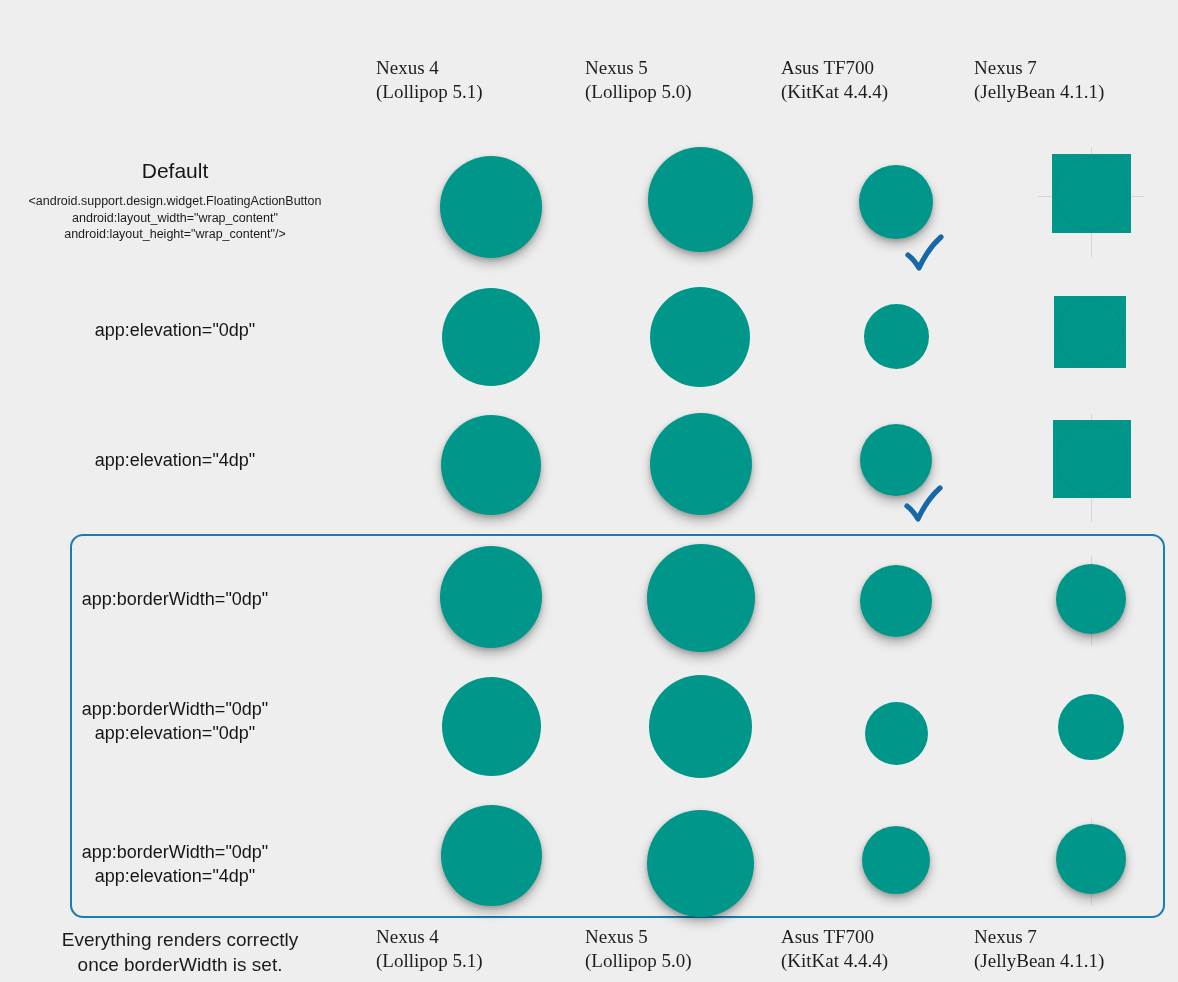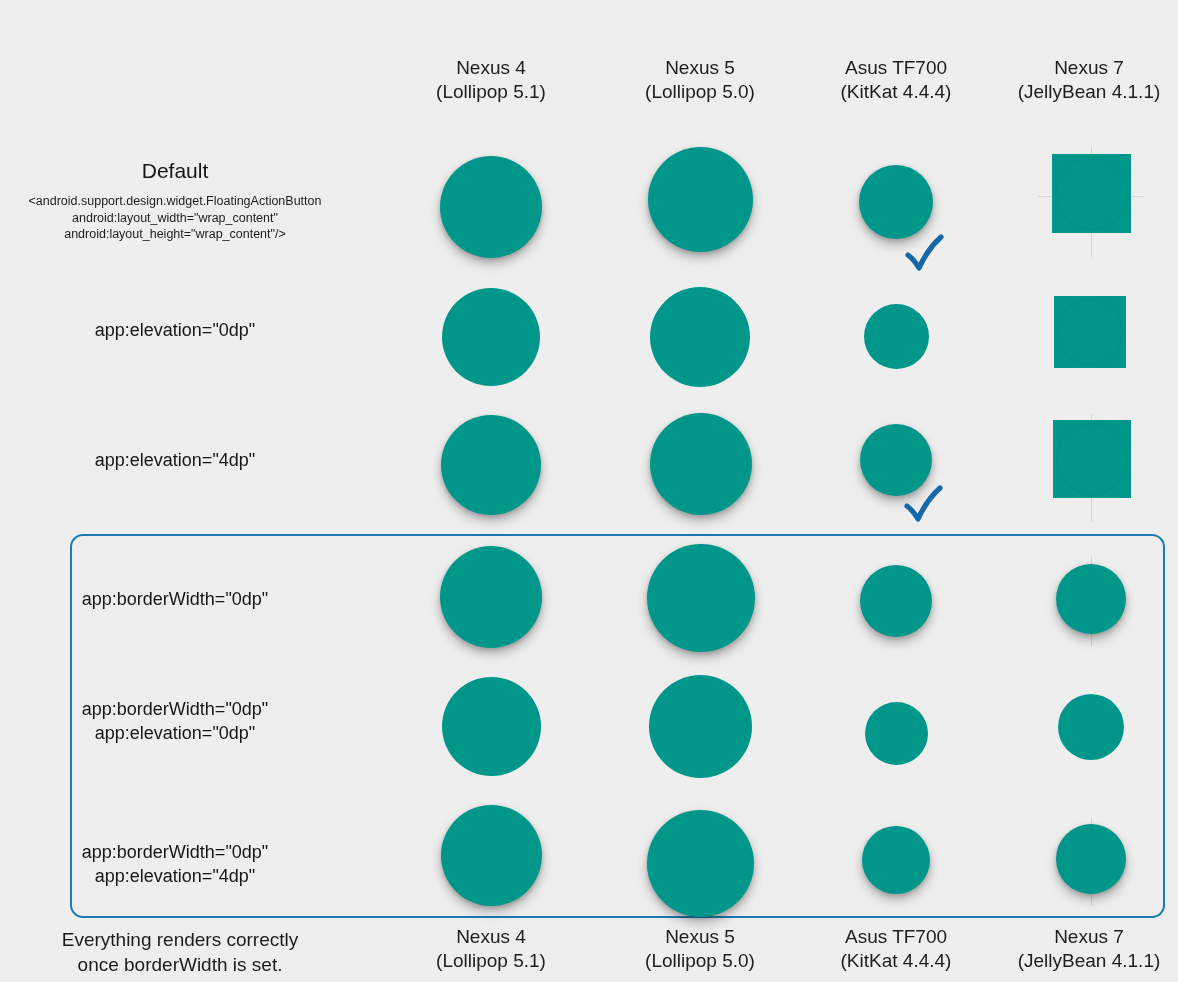--- a/index.html
+++ b/index.html
@@ -18,25 +18,26 @@
 
   #matrix {
     position: absolute;
     inset: 0;
   }
 
   
   .col-label {
     position: absolute;
     width: 230px;
-    text-align: center;
+    text-align: left;
     font-size: 19px;
     line-height: 24px;
     color: #1d1d1d;
     white-space: nowrap;
+    font-family: Liberation Serif, serif;
   }
   .col-label .l2 { display: block; }
 
   
   .row-label {
     position: absolute;
     width: 400px;
     text-align: center;
     font-size: 18px;
     line-height: 24px;

